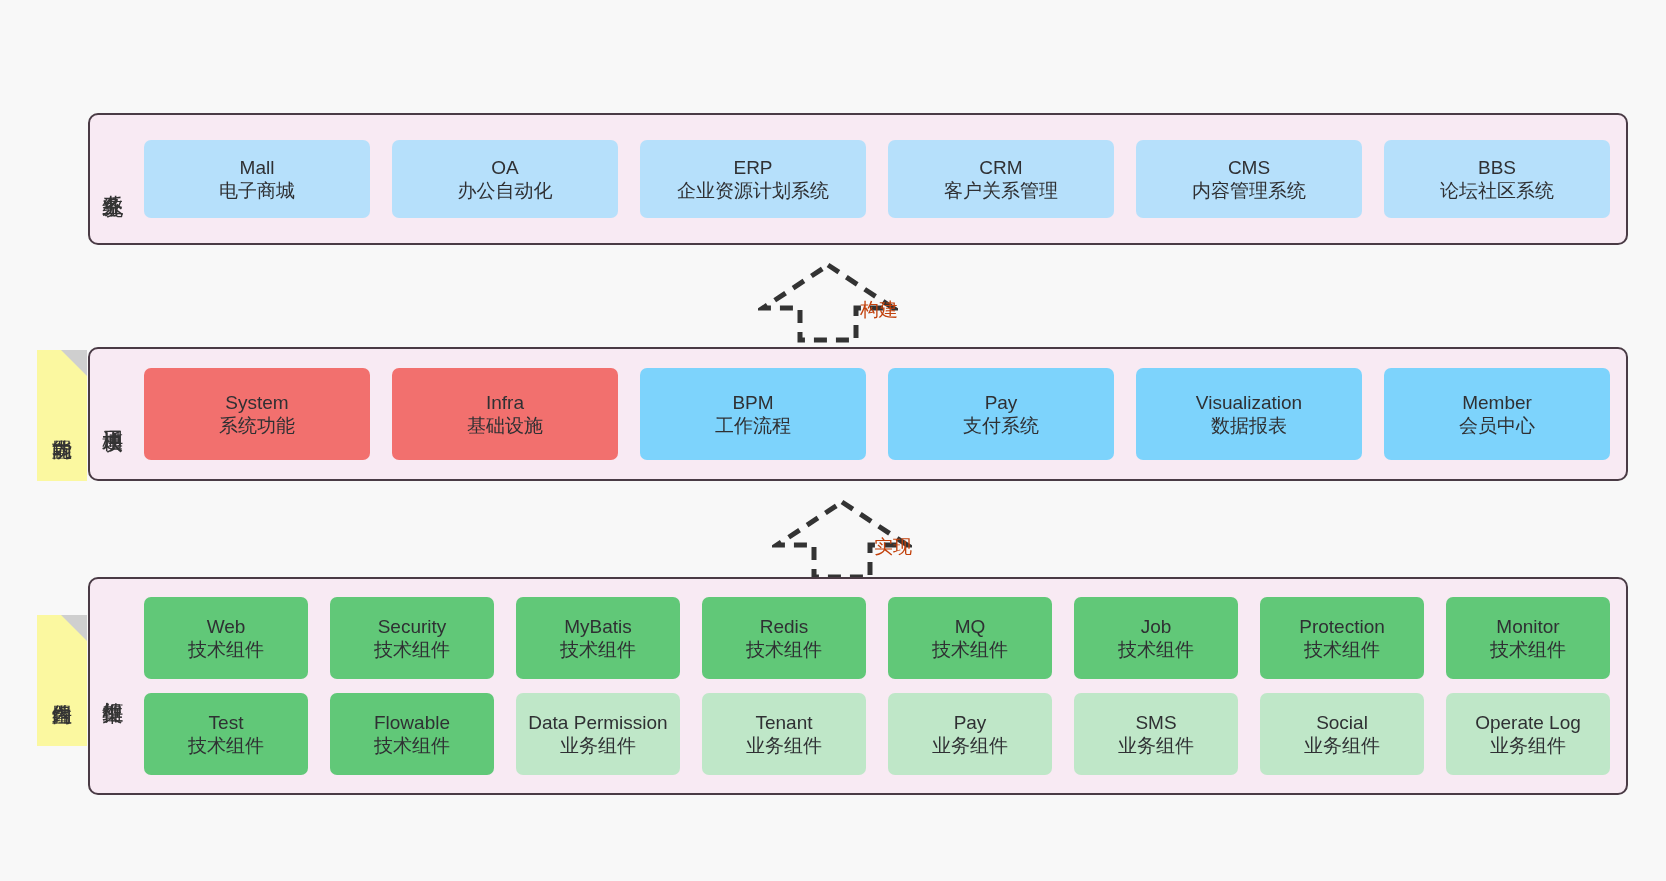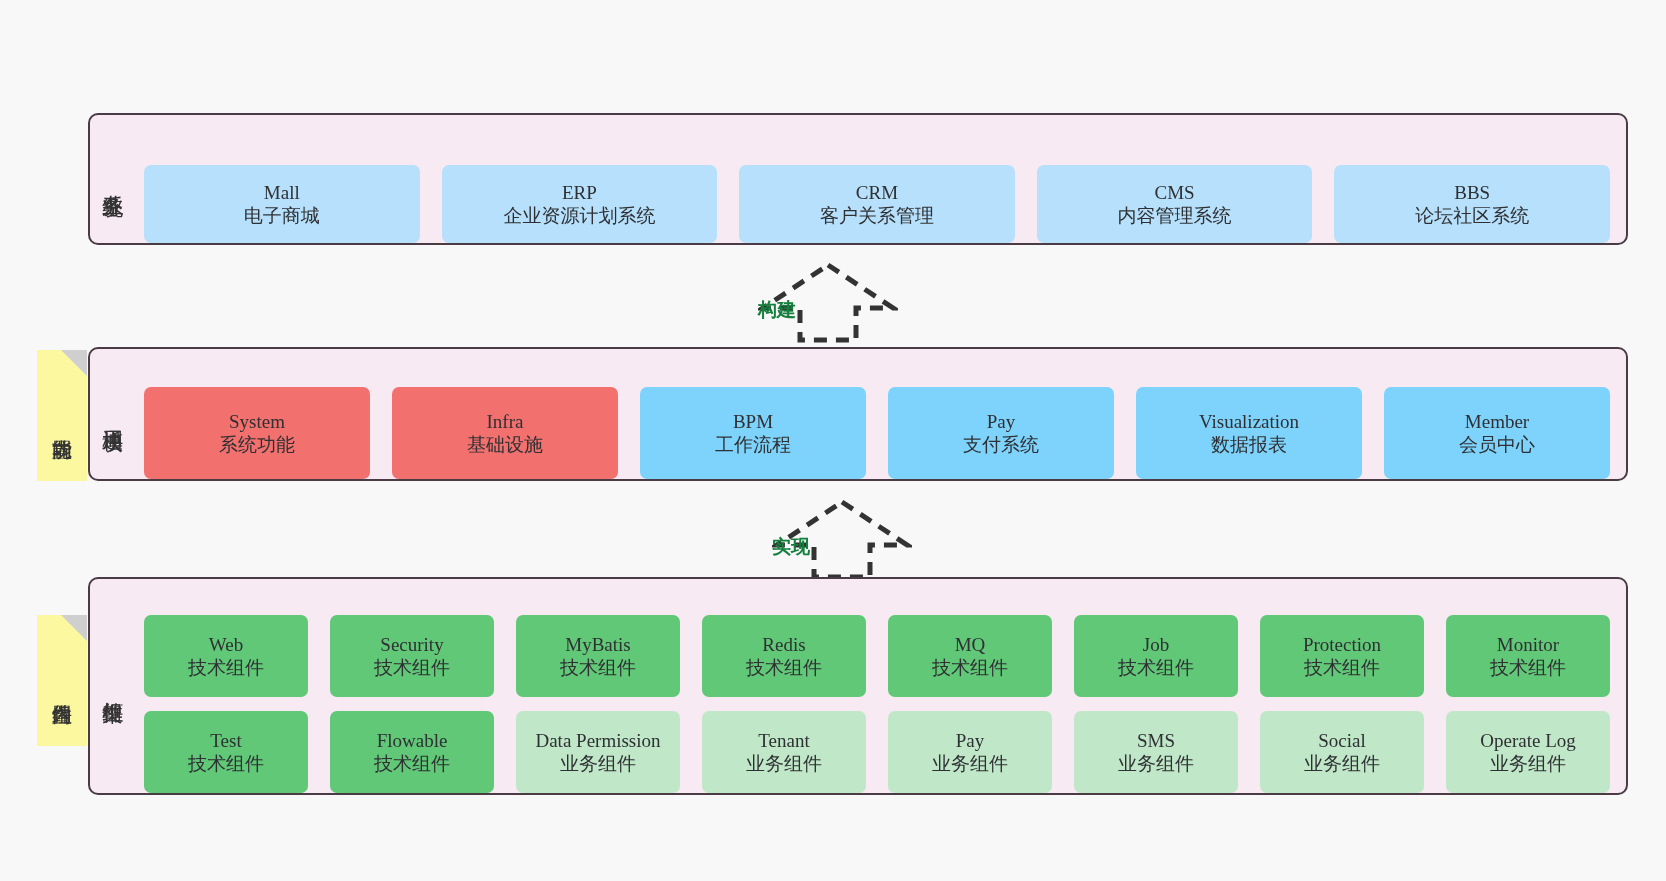--- a/index.html
+++ b/index.html
@@ -48,24 +48,23 @@
     writing-mode: vertical-rl;
     text-orientation: upright;
     white-space: nowrap;
   }
 
   
   .cards-area {
     flex: 1 1 auto;
     display: flex;
     flex-direction: column;
-    justify-content: flex-end;
+    justify-content: center;
     gap: 14px;
     padding: 0 16px 0 8px;
-    font-family: Liberation Serif, serif;
   }
   .card-row {
     display: flex;
     flex-direction: row;
     gap: 22px;
   }
   .card {
     flex: 1 1 0;
     border-radius: 7px;
     display: flex;
@@ -122,40 +121,43 @@
 
   
   .arrow-wrap {
     position: absolute;
   }
   .arrow-wrap svg { display: block; }
   .arrow-label {
     position: absolute;
     left: 0;
     right: 0;
-    text-align: left;
+    text-align: right;
     font-size: 19px;
-    color: #15803d;
+    color: #c2410c;
     background: transparent;
     pointer-events: none;
-    font-weight: bold;
   }
 </style>
 </head>
 <body>
 
 <div id="canvas">
 
   <div class="layer layer-business" style="left:88px; top:113px; width:1540px; height:132px;">
     <div class="layer-title">业务系统</div>
     <div class="cards-area">
       <div class="card-row">
         <div class="card c-blue">
           <span class="en">Mall</span>
           <span class="cn">电子商城</span>
+        </div>
+        <div class="card c-blue">
+          <span class="en">OA</span>
+          <span class="cn">办公自动化</span>
         </div>
         <div class="card c-blue">
           <span class="en">ERP</span>
           <span class="cn">企业资源计划系统</span>
         </div>
         <div class="card c-blue">
           <span class="en">CRM</span>
           <span class="cn">客户关系管理</span>
         </div>
         <div class="card c-blue">

